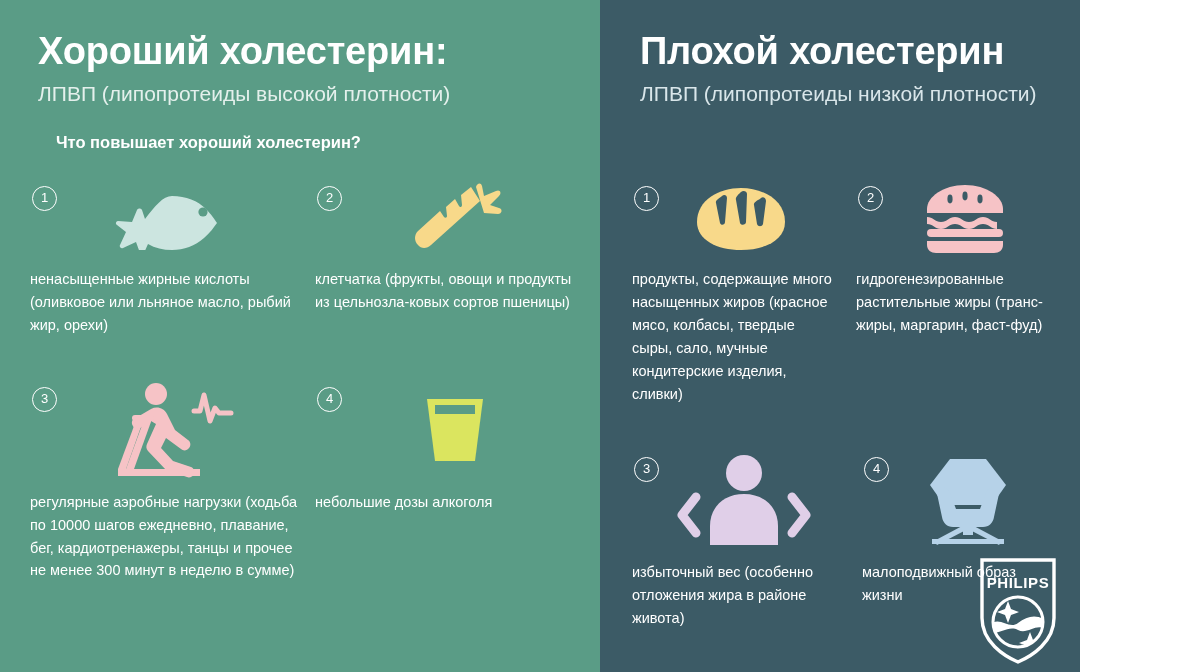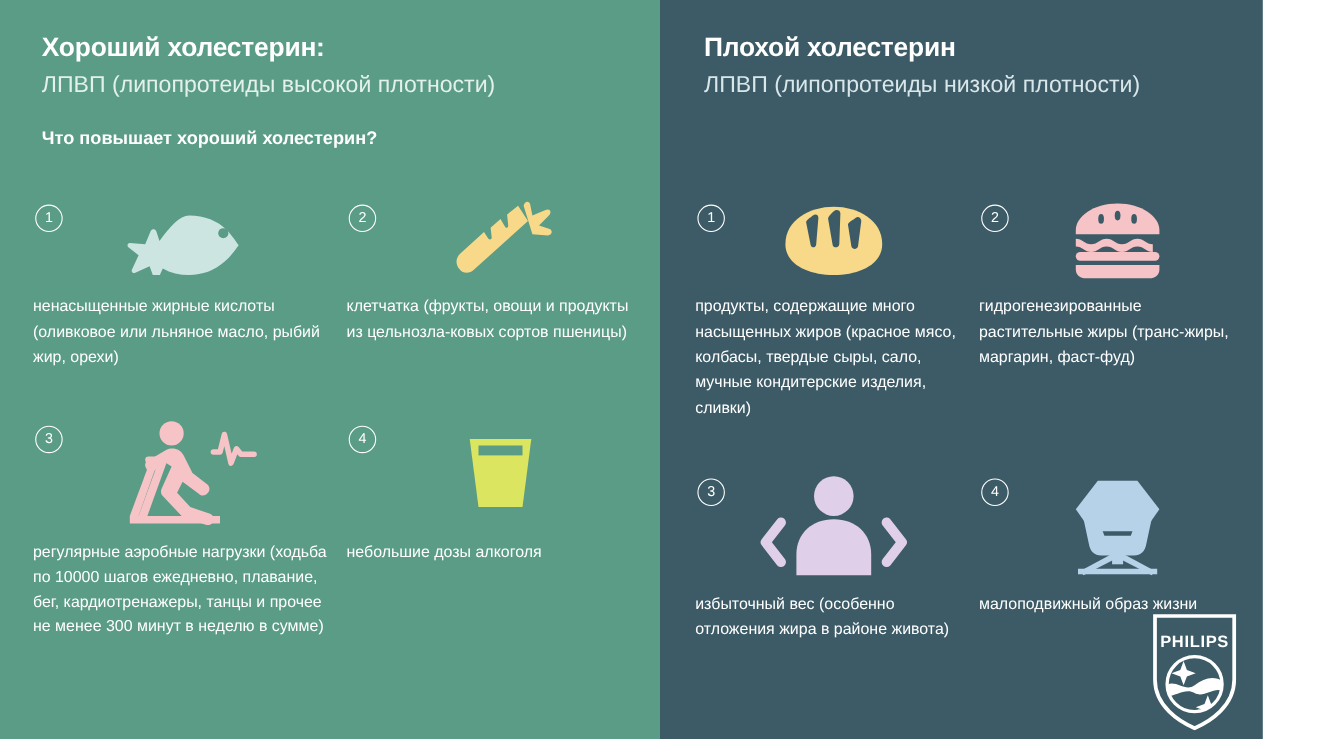--- a/index.html
+++ b/index.html
@@ -8,48 +8,49 @@
     font-family:"Liberation Sans", sans-serif;
     overflow:hidden;
   }
   .infographic {
     width:1200px; height:672px;
     display:flex;
     position:relative;
   }
   .panel { position:relative; height:100%; }
   .panel-good { width:600px; background:#5a9c86; }
-  .panel-bad  { width:548px; background:#3c5b66; }
+  .panel-bad  { width:480px; background:#3c5b66; }
 
   
   .hdr { padding:30px 0 0 38px; }
   .panel-bad .hdr { padding-left:40px; }
   .title {
     color:#ffffff;
-    font-size:24px;
+    font-size:38px;
     font-weight:bold;
     letter-spacing:-0.2px;
     line-height:1.15;
     white-space:nowrap;
   }
   .subtitle {
     color:#e4f0ec;
     font-size:21px;
     font-weight:300;
     line-height:1.3;
     margin-top:6px;
     white-space:nowrap;
   }
   .panel-bad .subtitle { color:#d9e6ea; }
   .question {
     color:#ffffff;
     font-size:16.5px;
     font-weight:bold;
     margin-top:26px;
     white-space:nowrap;
+    margin-left:18px;
   }
 
   
   .grid {
     position:absolute;
     left:0; right:0;
     display:flex;
     flex-wrap:wrap;
   }
   .panel-good .grid { top:178px; padding-left:30px; }

